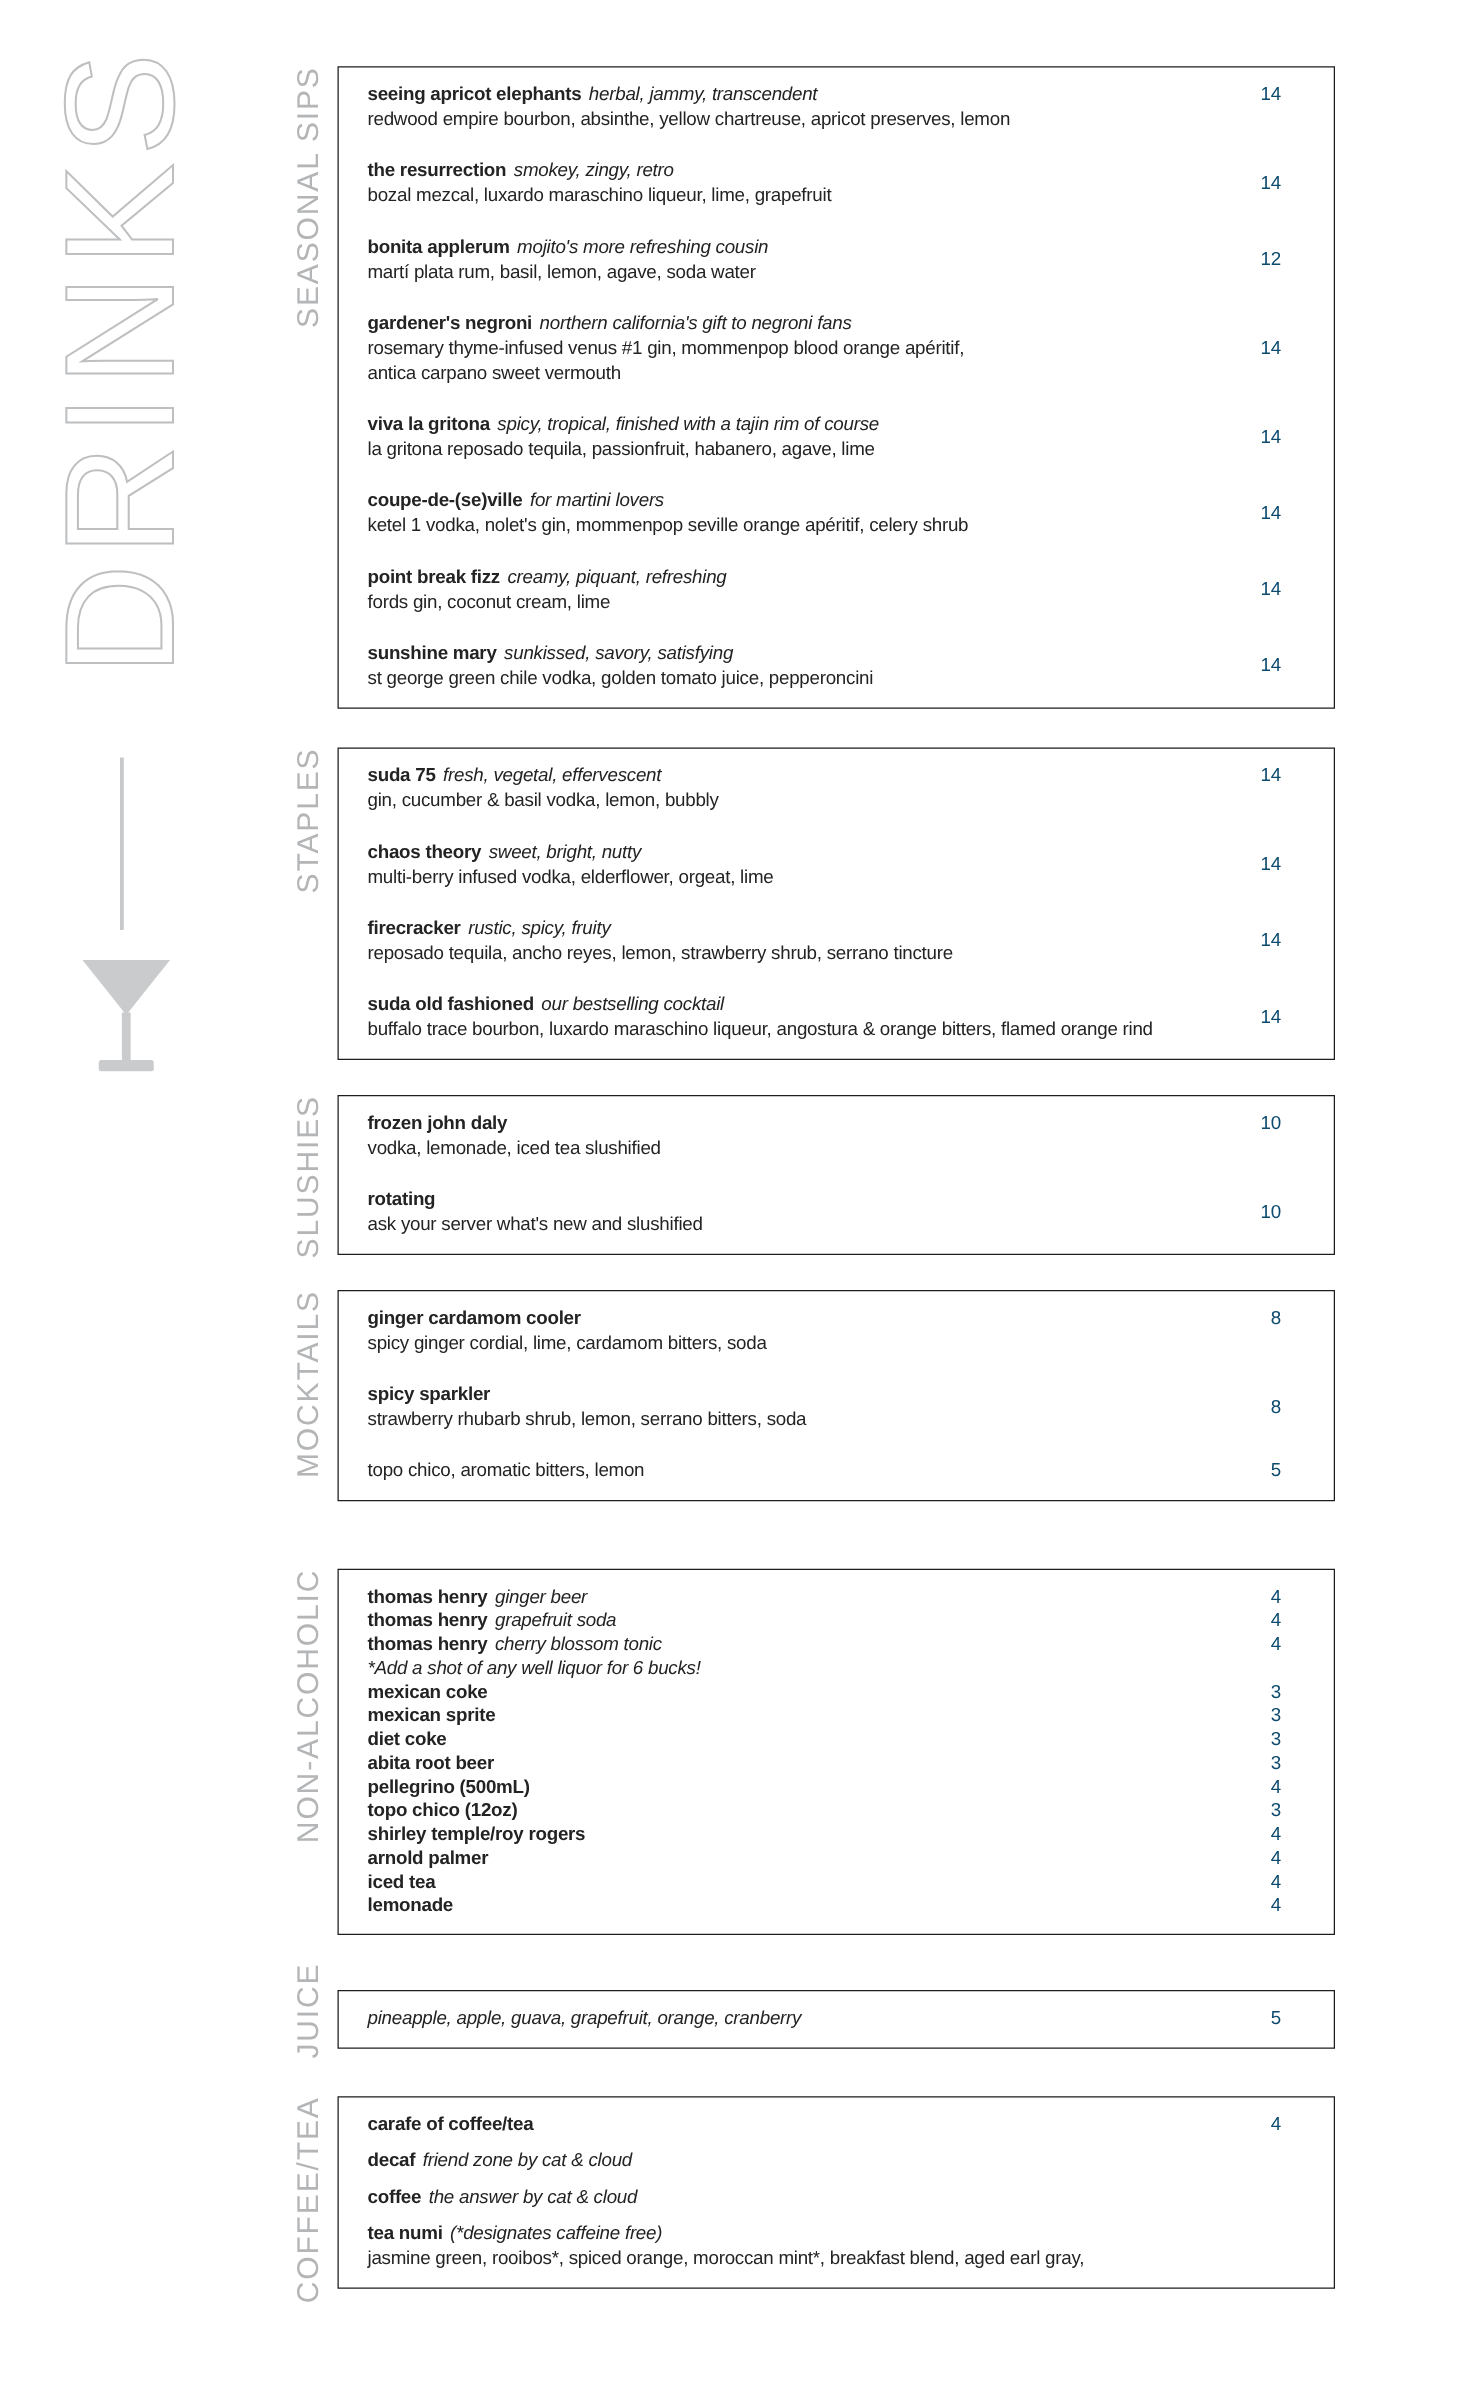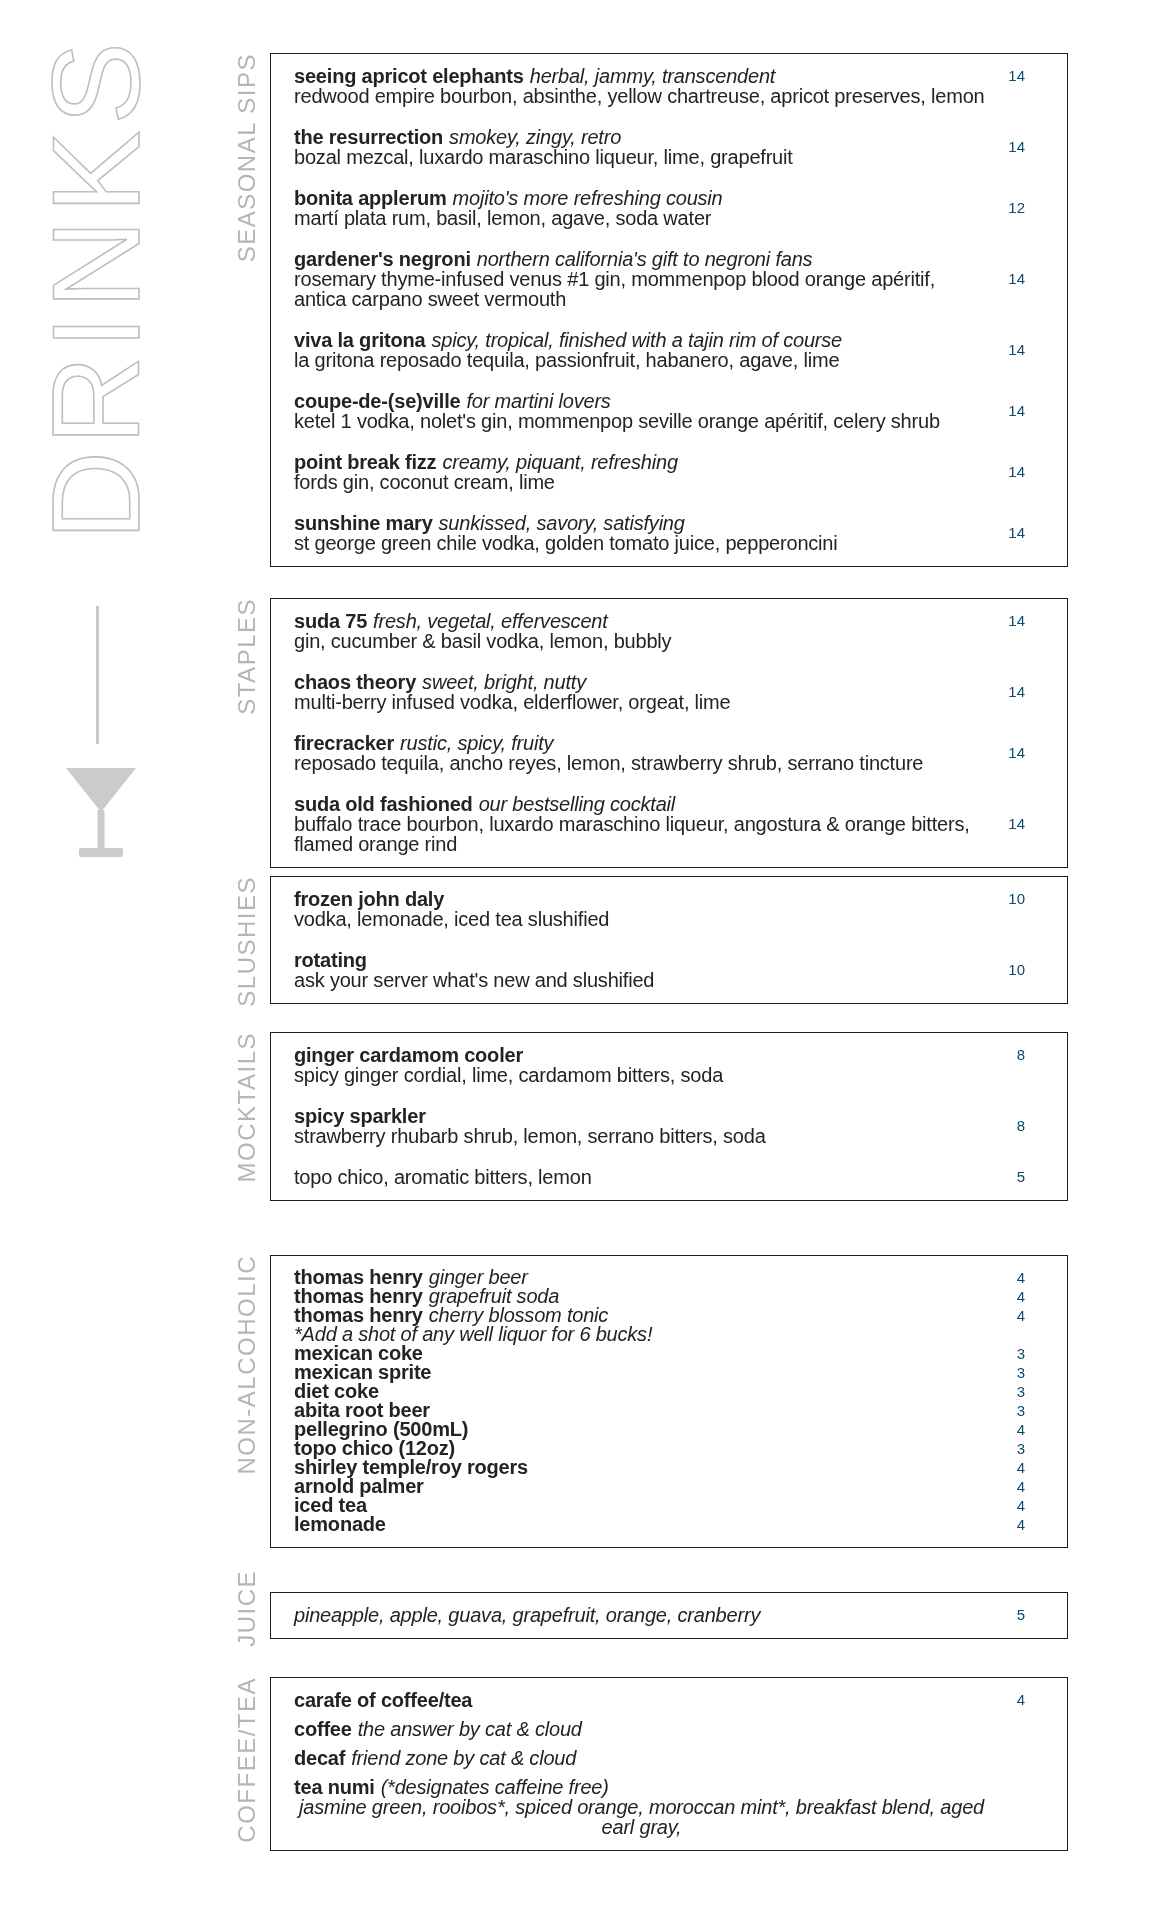--- a/index.html
+++ b/index.html
@@ -46,25 +46,25 @@
   .sec-5 .section-label{top:-22px;}
 
   .section-box{
     border:1.5px solid #1d1d1b;
     padding:12px 42px 13px 23px;
     background:#ffffff;
   }
 
   .menu-item{display:flex;align-items:flex-start;}
   .item-text{flex:1;min-width:0;}
-  .item-heading,.item-desc-line{font-size:20px;line-height:20px;letter-spacing:-0.2px;}
+  .item-heading,.item-desc-line{font-size:15px;line-height:20px;letter-spacing:-0.2px;}
   .item-title{font-weight:bold;}
   .item-tagline{font-style:italic;}
   .item-title + .item-tagline{margin-left:6px;}
-  .item-desc-line.italic{font-style:italic;text-align:center;}
+  .item-desc-line.italic{}
   .item-price{
     width:36px;text-align:right;flex:none;
     font-size:15px;line-height:20px;color:#0c4a6e;
   }
 
   
   .variant-spaced .menu-item + .menu-item{margin-top:21px;align-items:center;}
   .variant-tight .item-heading{line-height:19px;}
   .variant-tight .item-price{line-height:19px;}
   .variant-coffee .menu-item + .menu-item{margin-top:9px;}
@@ -361,28 +361,28 @@
     <div class="section-box">
   <div class="menu-item">
     <div class="item-text">
       <div class="item-heading"><span class="item-title">carafe of coffee/tea</span></div>
     </div>
     <div class="item-price">4</div>
   </div>
 
   <div class="menu-item">
     <div class="item-text">
+      <div class="item-heading"><span class="item-title">decaf</span><span class="item-tagline">friend zone by cat &amp; cloud</span></div>
+    </div>
+    <div class="item-price"></div>
+  </div>
+
+  <div class="menu-item">
+    <div class="item-text">
       <div class="item-heading"><span class="item-title">coffee</span><span class="item-tagline">the answer by cat &amp; cloud</span></div>
-    </div>
-    <div class="item-price"></div>
-  </div>
-
-  <div class="menu-item">
-    <div class="item-text">
-      <div class="item-heading"><span class="item-title">decaf</span><span class="item-tagline">friend zone by cat &amp; cloud</span></div>
     </div>
     <div class="item-price"></div>
   </div>
 
   <div class="menu-item">
     <div class="item-text">
       <div class="item-heading"><span class="item-title">tea numi</span><span class="item-tagline">(*designates caffeine free)</span></div>
     <div class="item-desc-line italic">jasmine green, rooibos*, spiced orange, moroccan mint*, breakfast blend, aged earl gray,</div>
             </div>
     <div class="item-price"></div>

